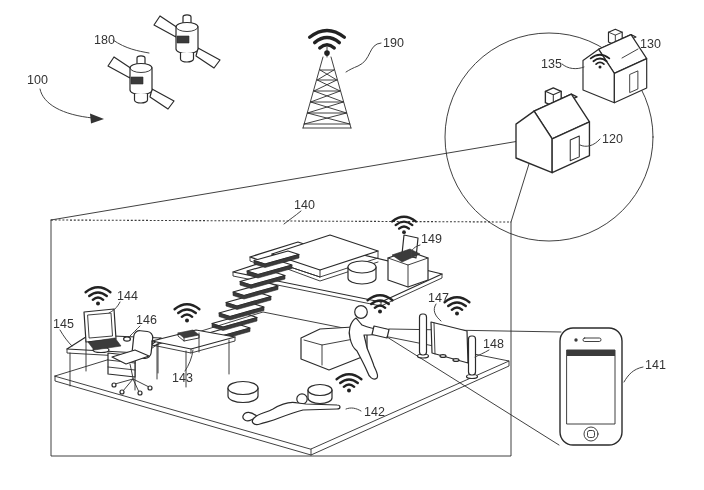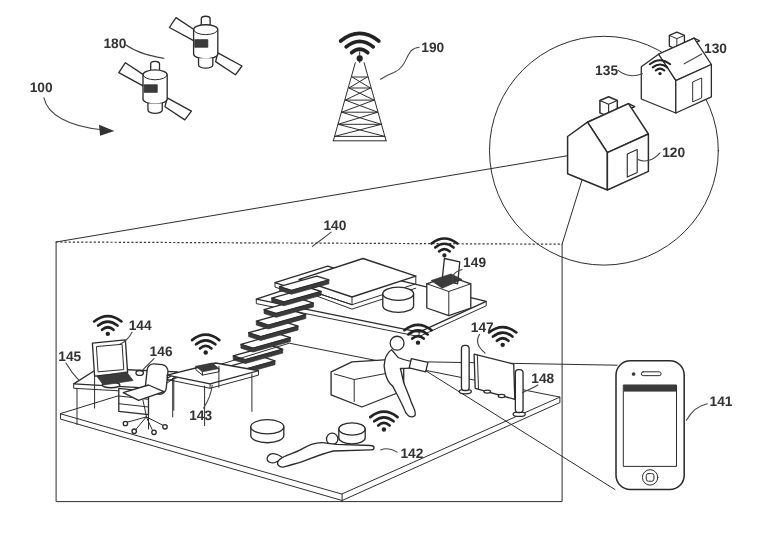--- a/index.html
+++ b/index.html
@@ -1,16 +1,16 @@
 <!DOCTYPE html>
 <html><head>
 <meta charset="utf-8">
 <style>
   html,body{margin:0;padding:0;background:#fff;}
-  .stage{width:704px;height:490px;position:relative;background:#fff;overflow:hidden;font-weight:bold;}
+  .stage{width:704px;height:490px;position:relative;background:#fff;overflow:hidden;}
   svg{display:block;}
   .thin{fill:none;stroke:#2b2b2b;stroke-width:0.9;stroke-linejoin:round;stroke-linecap:round;}
   .fw{fill:#ffffff;stroke:#2b2b2b;stroke-width:1.2;stroke-linejoin:round;stroke-linecap:round;}
   .fw2{fill:#ffffff;stroke:#2b2b2b;stroke-width:1.4;stroke-linejoin:round;stroke-linecap:round;}
   .dk{fill:#3b3b3b;stroke:#2b2b2b;stroke-width:0.6;stroke-linejoin:round;}
   .ld{fill:none;stroke:#444;stroke-width:1;stroke-linecap:round;}
   .dot{fill:none;stroke:#3b3b3b;stroke-width:1.1;stroke-dasharray:2 1.8;}
   .wifi-arc{fill:none;stroke:#222;stroke-width:2.4;stroke-linecap:round;}
   .ref{font-family:"Liberation Sans",sans-serif;font-size:12.5px;fill:#333;}
 </style>

